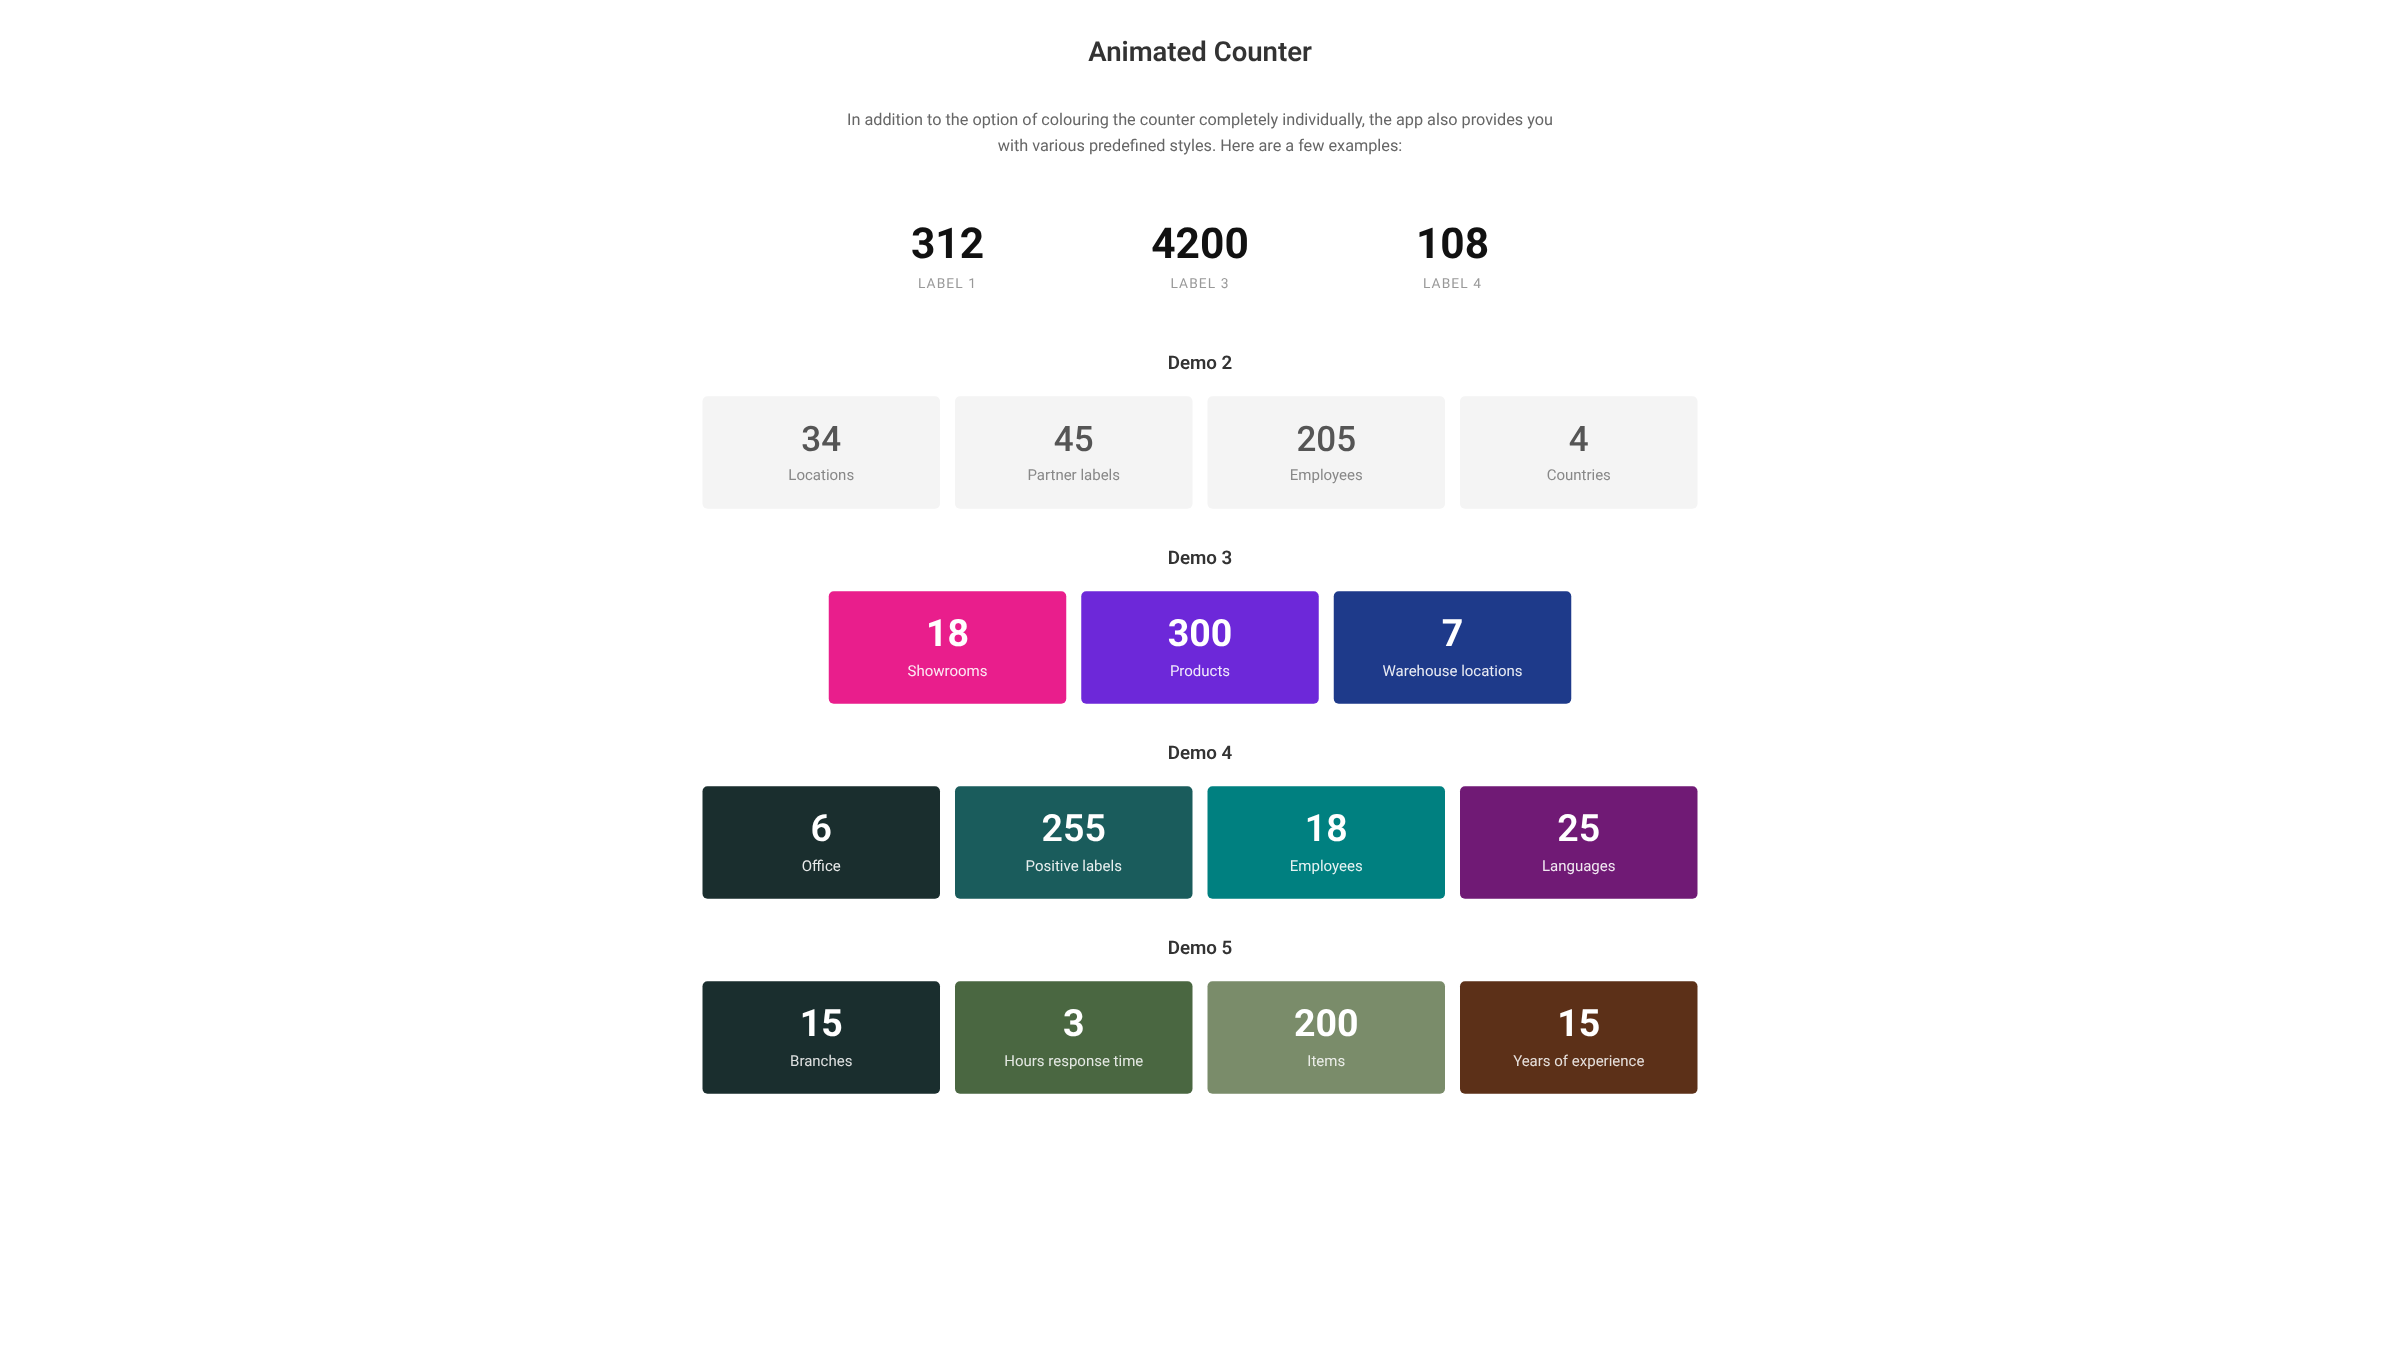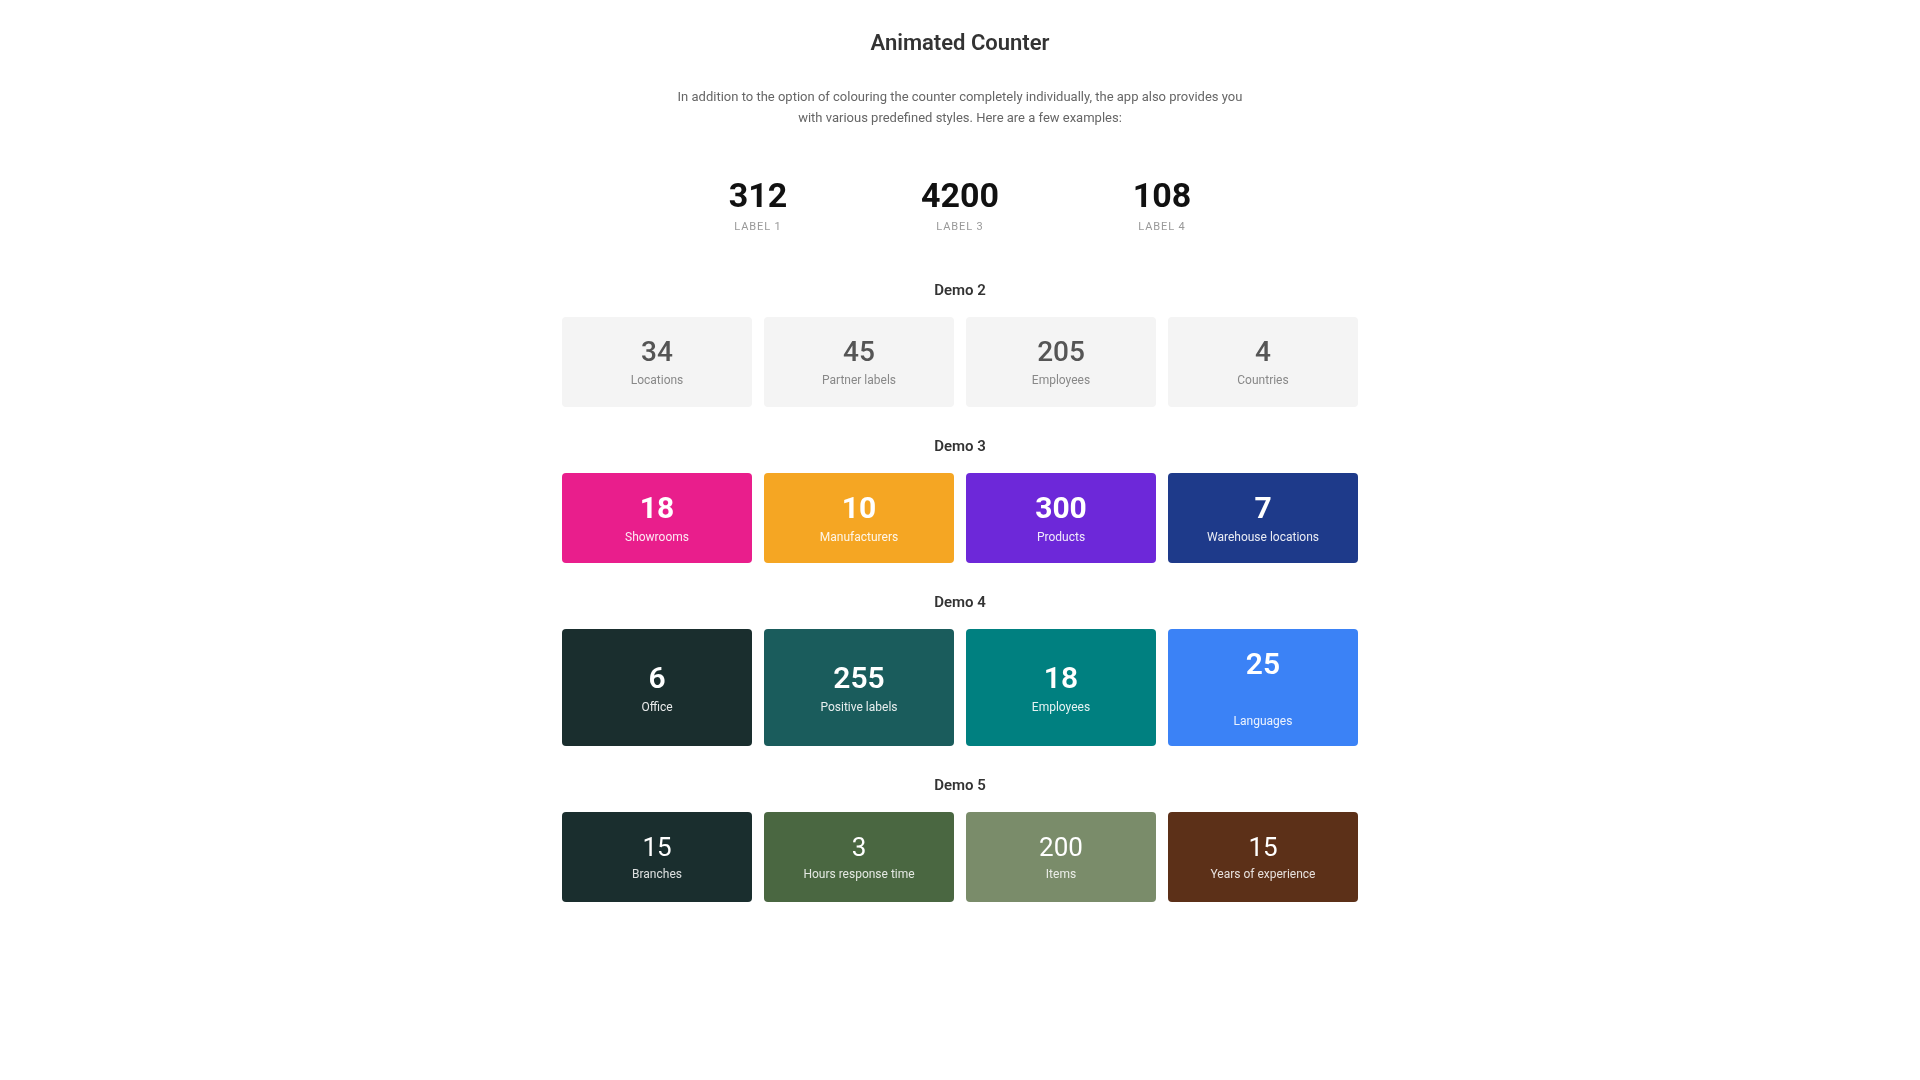--- a/index.html
+++ b/index.html
@@ -77,21 +77,21 @@
     .demo3 .counter-number { color: #fff; font-size: 30px; font-weight: 700; }
     .demo3 .counter-label { color: #fff; font-size: 12px; opacity: 0.9; }
 
     
     .demo4 .counter-card { border-radius: 4px; }
     .demo4 .counter-number { color: #fff; font-size: 30px; font-weight: 600; }
     .demo4 .counter-label { color: #fff; font-size: 12px; opacity: 0.9; }
 
     
     .demo5 .counter-card { border-radius: 4px; }
-    .demo5 .counter-number { color: #fff; font-size: 26px; font-weight: 400; }
+    .demo5 .counter-number { color: #fff; font-size: 30px; font-weight: 700; }
     .demo5 .counter-label { color: #fff; font-size: 12px; opacity: 0.85; }
 
     .section-block { margin-bottom: 14px; }
   </style>
 </head>
 <body>
 
 <div class="page-title">Animated Counter</div>
 
 <p class="page-subtitle">
@@ -138,24 +138,20 @@
     </div>
 </div>
 
 <div class="section-block">
   <div class="section-title">Demo 3</div>
   <div class="counter-grid demo3" id="demo3-grid">
       <div class="counter-card" style="background: rgb(233, 30, 140);">
         <div class="counter-number">18</div>
         <div class="counter-label">Showrooms</div>
       </div>
-      <div class="counter-card" style="background: rgb(245, 166, 35);">
-        <div class="counter-number">10</div>
-        <div class="counter-label">Manufacturers</div>
-      </div>
       <div class="counter-card" style="background: #6d28d9;">
         <div class="counter-number">300</div>
         <div class="counter-label">Products</div>
       </div>
       <div class="counter-card" style="background: rgb(30, 58, 138);">
         <div class="counter-number">7</div>
         <div class="counter-label">Warehouse locations</div>
       </div>
     </div>
 </div>
@@ -168,21 +164,21 @@
         <div class="counter-label">Office</div>
       </div>
       <div class="counter-card" style="background: rgb(26, 92, 92);">
         <div class="counter-number">255</div>
         <div class="counter-label">Positive labels</div>
       </div>
       <div class="counter-card" style="background: rgb(0, 128, 128);">
         <div class="counter-number">18</div>
         <div class="counter-label">Employees</div>
       </div>
-      <div class="counter-card" style="background: #3b82f6; gap: 28px;">
+      <div class="counter-card" style="background: #701a75;">
         <div class="counter-number">25</div>
         <div class="counter-label">Languages</div>
       </div>
     </div>
 </div>
 
 <div class="section-block">
   <div class="section-title">Demo 5</div>
   <div class="counter-grid demo5" id="demo5-grid">
       <div class="counter-card" style="background: rgb(26, 46, 46);">

